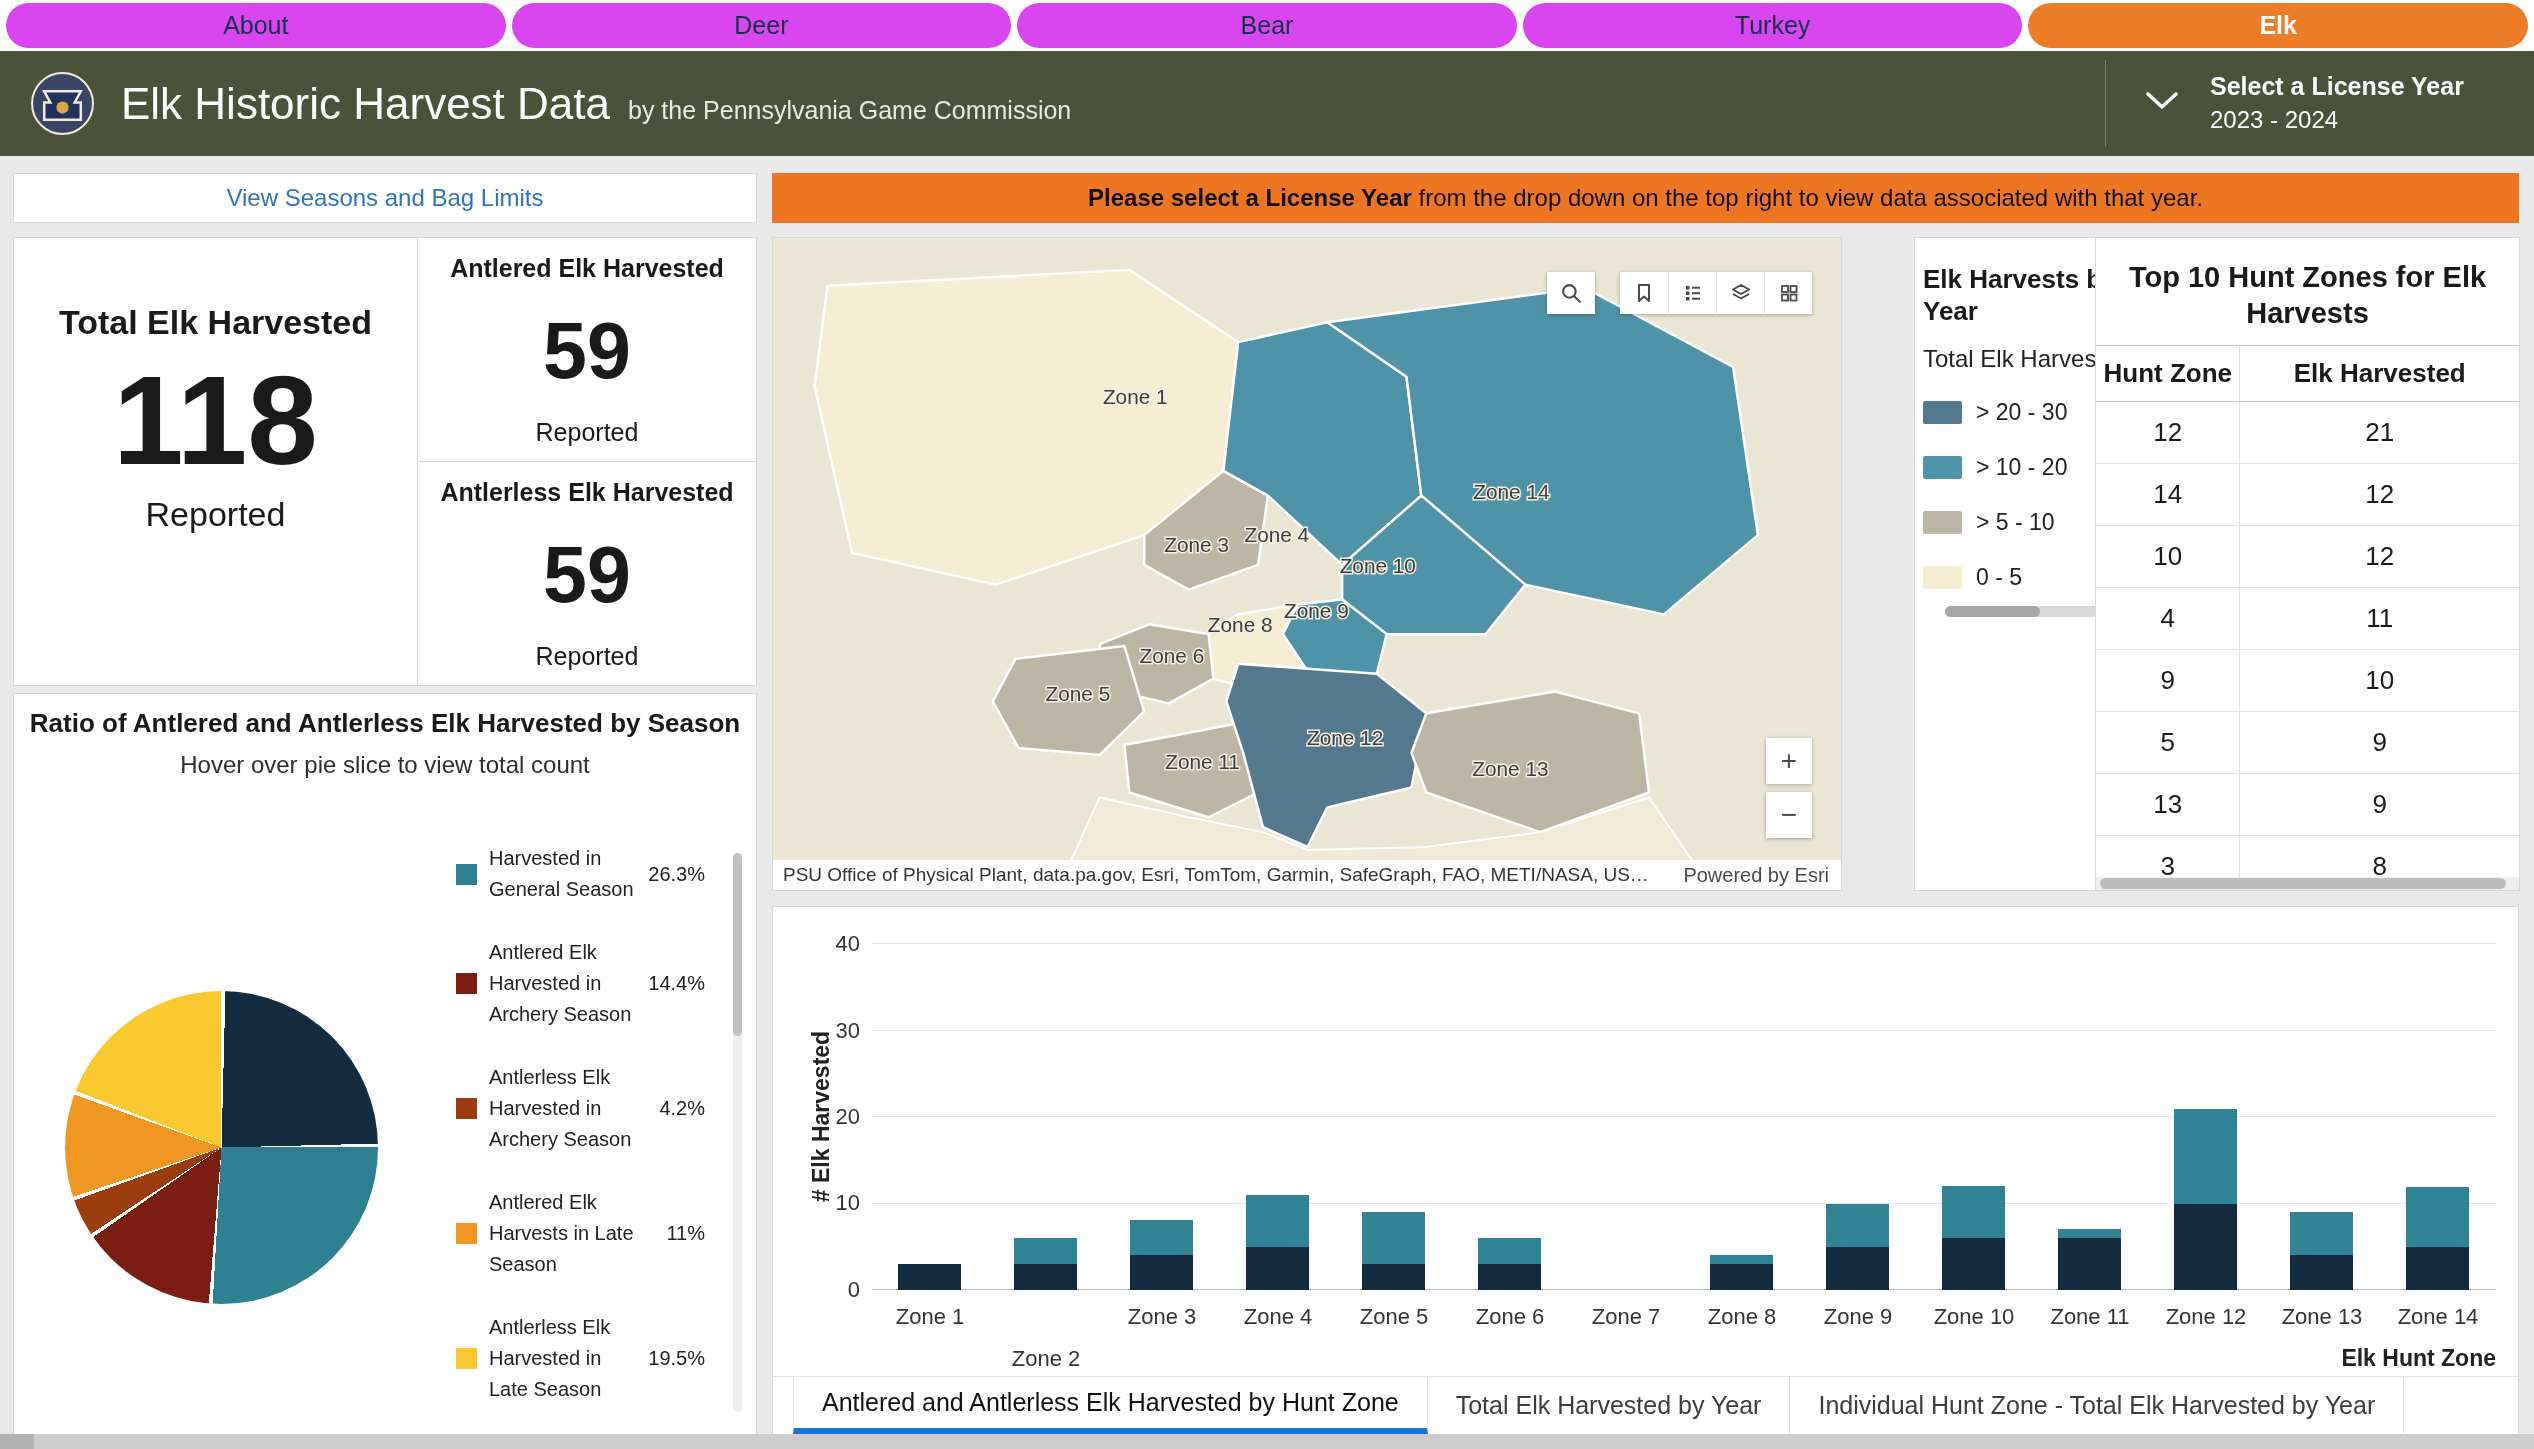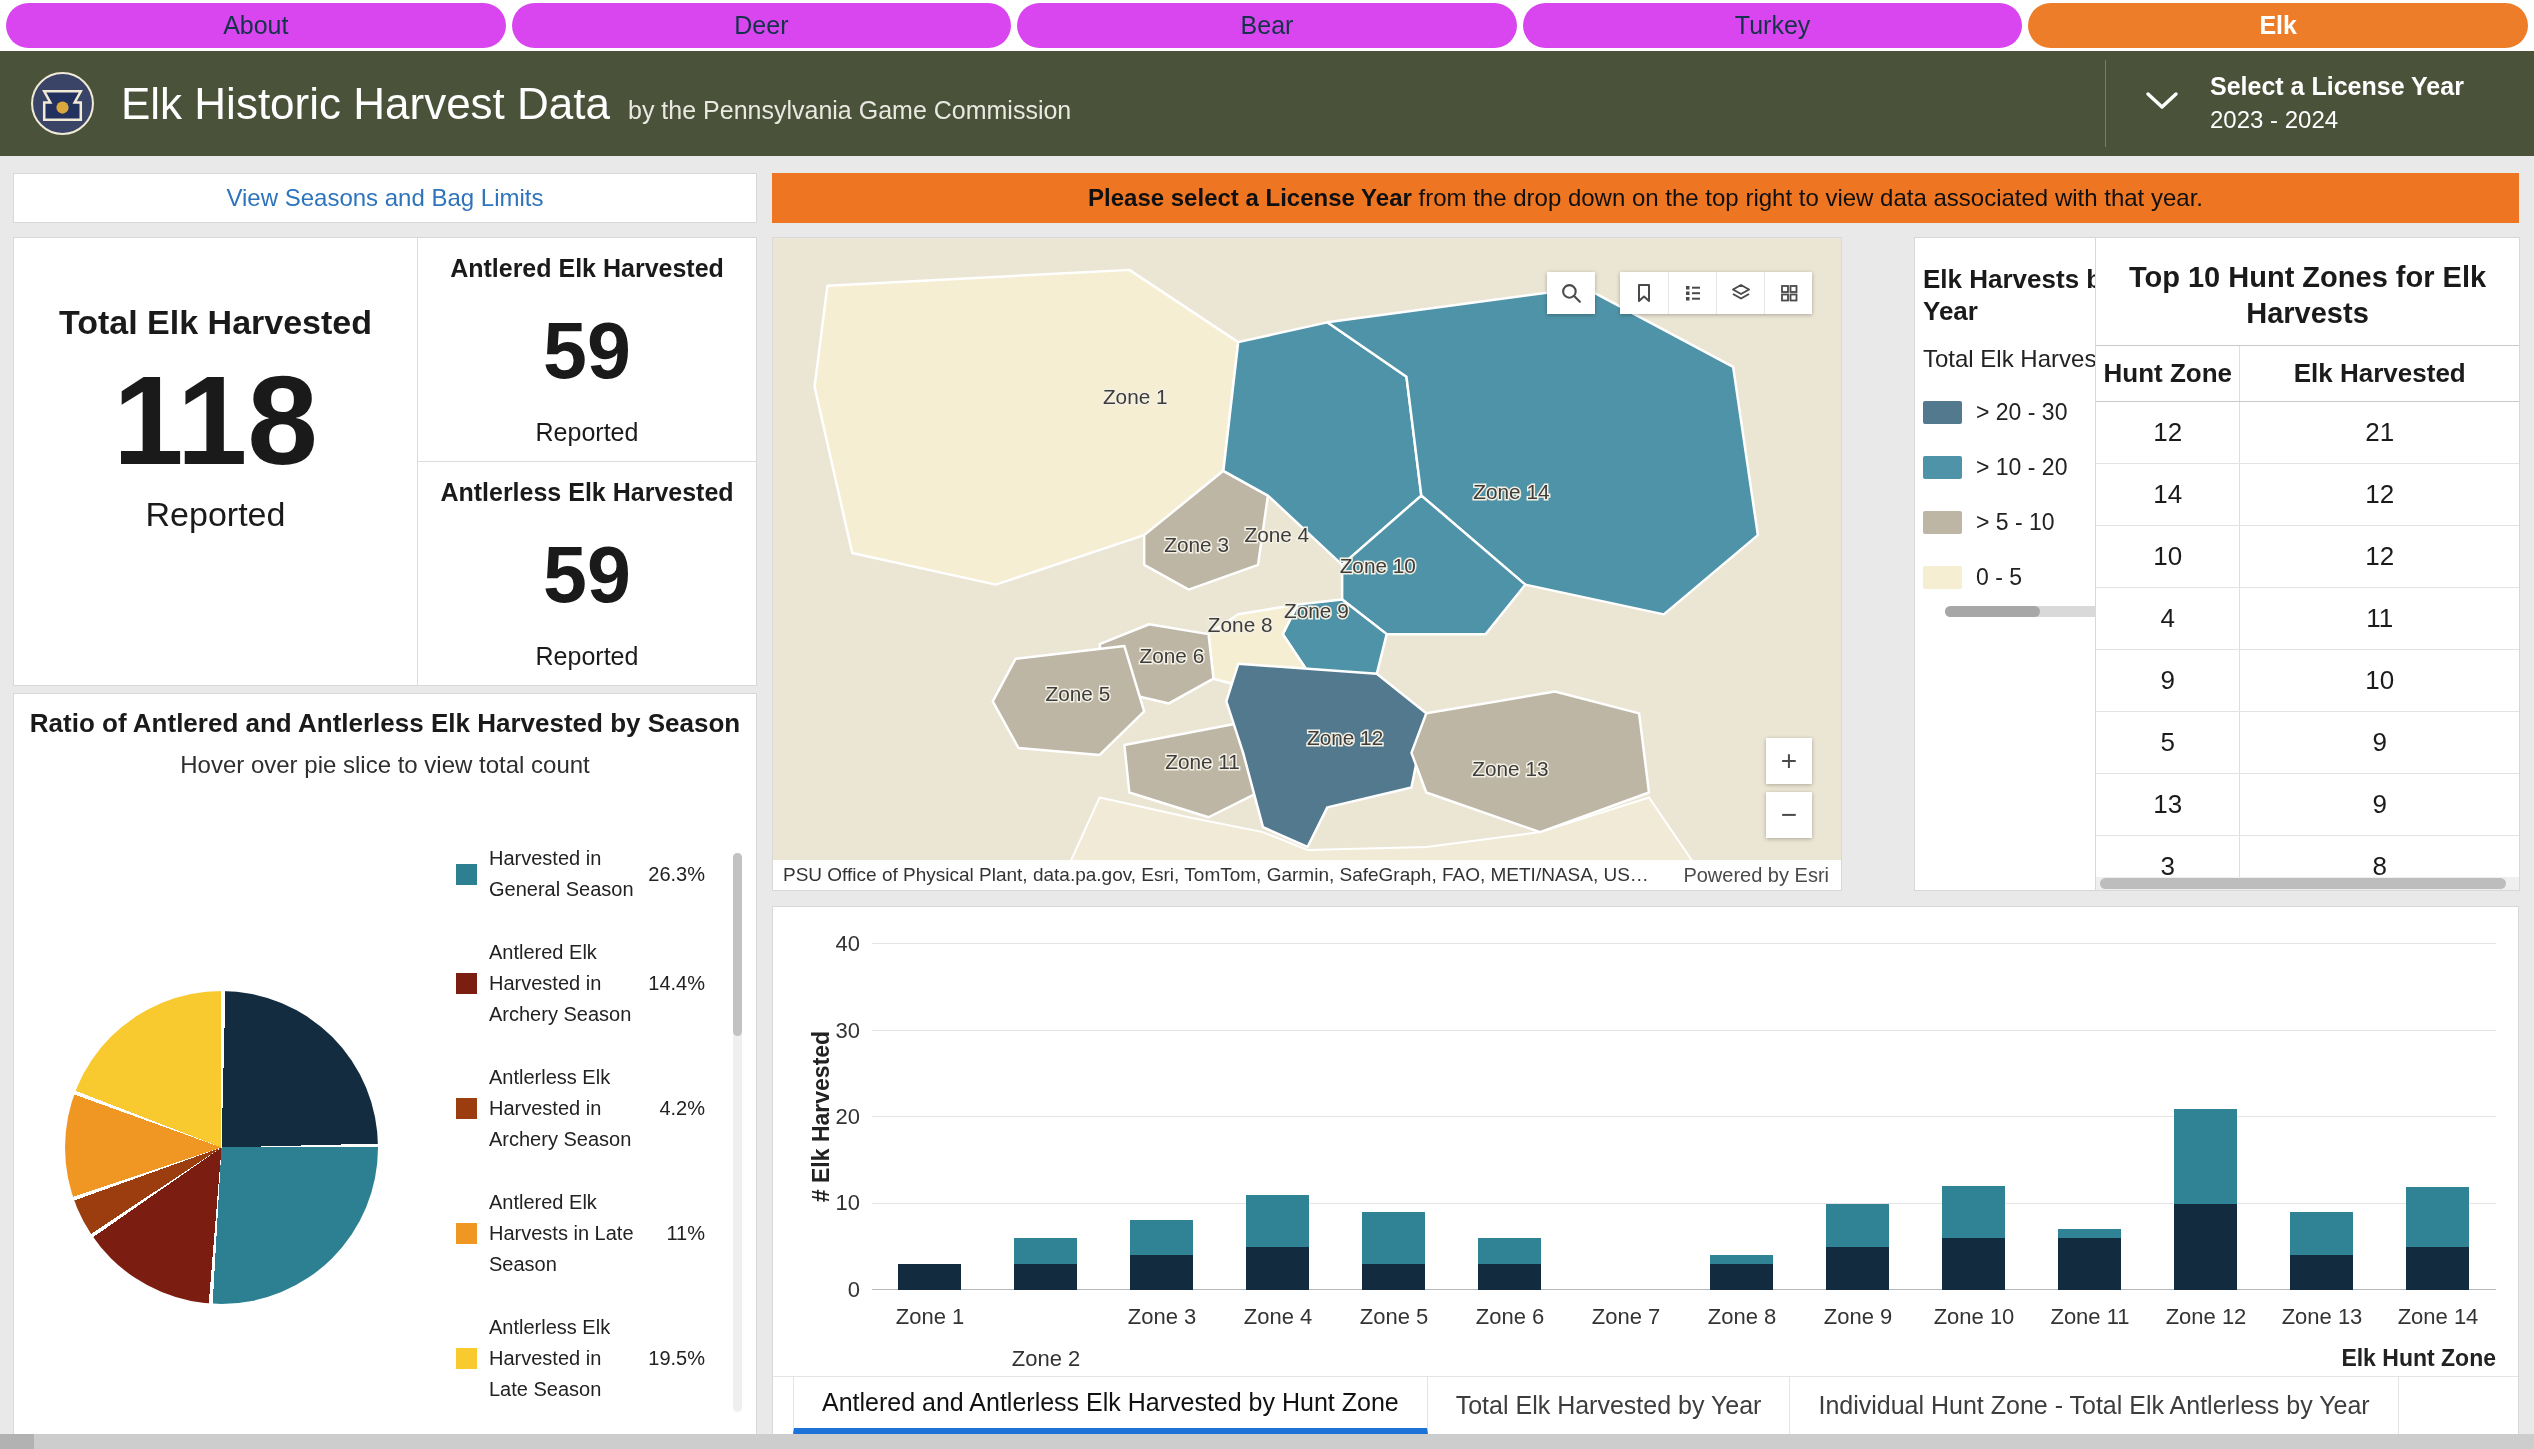--- a/index.html
+++ b/index.html
@@ -434,21 +434,21 @@
           <span style="left: 1044px; width: 116px;">Zone 10</span>
           <span style="left: 1160px; width: 116px;">Zone 11</span>
           <span style="left: 1276px; width: 116px;">Zone 12</span>
           <span style="left: 1392px; width: 116px;">Zone 13</span>
           <span style="left: 1508px; width: 116px;">Zone 14</span>
         </div>
       <div class="xaxis-title">Elk Hunt Zone</div>
       <div class="chart-tabs" id="chartTabs">
           <button class="ctab active">Antlered and Antlerless Elk Harvested by Hunt Zone</button>
           <button class="ctab">Total Elk Harvested by Year</button>
-          <button class="ctab">Individual Hunt Zone - Total Elk Antlerless by Year</button>
+          <button class="ctab">Individual Hunt Zone - Total Elk Harvested by Year</button>
         </div>
     </div>
   </div>
 
   <div class="bottom-strip">
       <div class="corner"></div>
     </div>
 </div>
 
 

